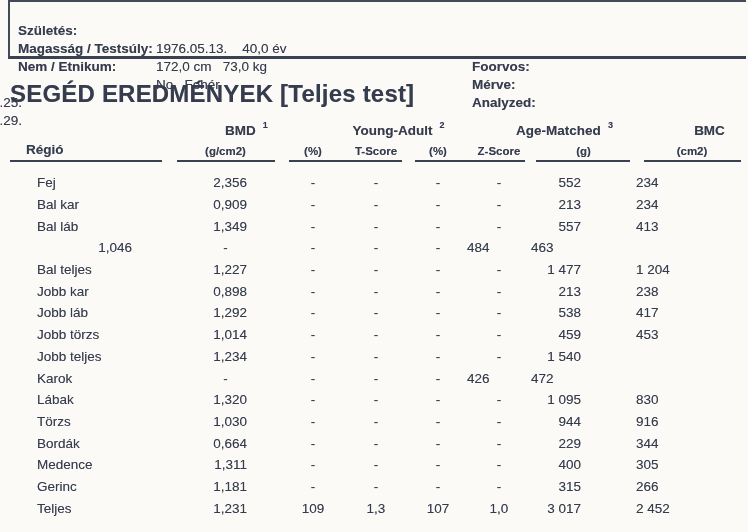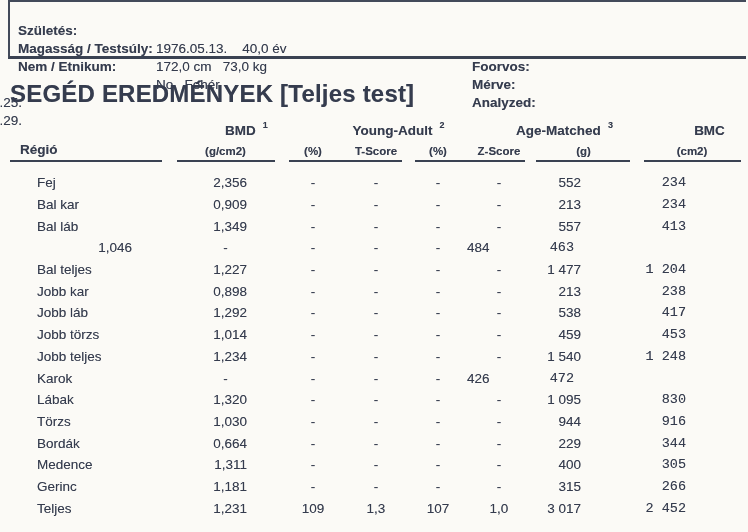--- a/index.html
+++ b/index.html
@@ -52,22 +52,22 @@
   .u-ya{margin:0 7px 0 6px;}
   .u-am{margin:0 6px 0 6px;}
   .u-bmc{margin:0 6px 0 5px;}
   .u-area{margin:0 7px 0 8px;}
 
   .tbody .trow{height:21.7px;align-items:center;font-size:13.5px;}
   .c-region{text-align:left;padding-left:37px;}
   .c-bmd{text-align:right;padding-right:36px;}
   .c-ya,.c-t,.c-am,.c-z{text-align:center;}
   .c-bmc{text-align:right;padding-right:55px;}
-  .c-area{text-align:right;padding-right:62px;font-family:Liberation Mono, monospace;}
-  .h-region{text-align:left;padding-left:20px;font-size:13.5px;}
+  .c-area{text-align:left;padding-right:62px;}
+  .h-region{text-align:left;padding-left:26px;font-size:13.5px;}
   .ws{white-space:pre;}
 </style>
 </head>
 <body>
 
 <div class="info-box">
   <div class="info-row r0">
     <span class="info-left-label info-label">Születés:</span>
     <span class="info-left-value ws">1976.05.13.    40,0 év</span>
     <span class="info-right-label">Foorvos:</span>
@@ -201,21 +201,20 @@
     <div class="c-area">453</div>
   </div>
       <div class="trow">
     <div class="c-region">Jobb teljes</div>
     <div class="c-bmd">1,234</div>
     <div class="c-ya">-</div>
     <div class="c-t">-</div>
     <div class="c-am">-</div>
     <div class="c-z">-</div>
     <div class="c-bmc">1 540</div>
-    <div class="c-area">1 248</div>
   </div>
       <div class="trow">
     <div class="c-region">Karok</div>
     <div class="c-ya">-</div>
     <div class="c-t">-</div>
     <div class="c-am">-</div>
     <div class="c-z">-</div>
     <div class="c-bmc">426</div>
     <div class="c-area">472</div>
   </div>

